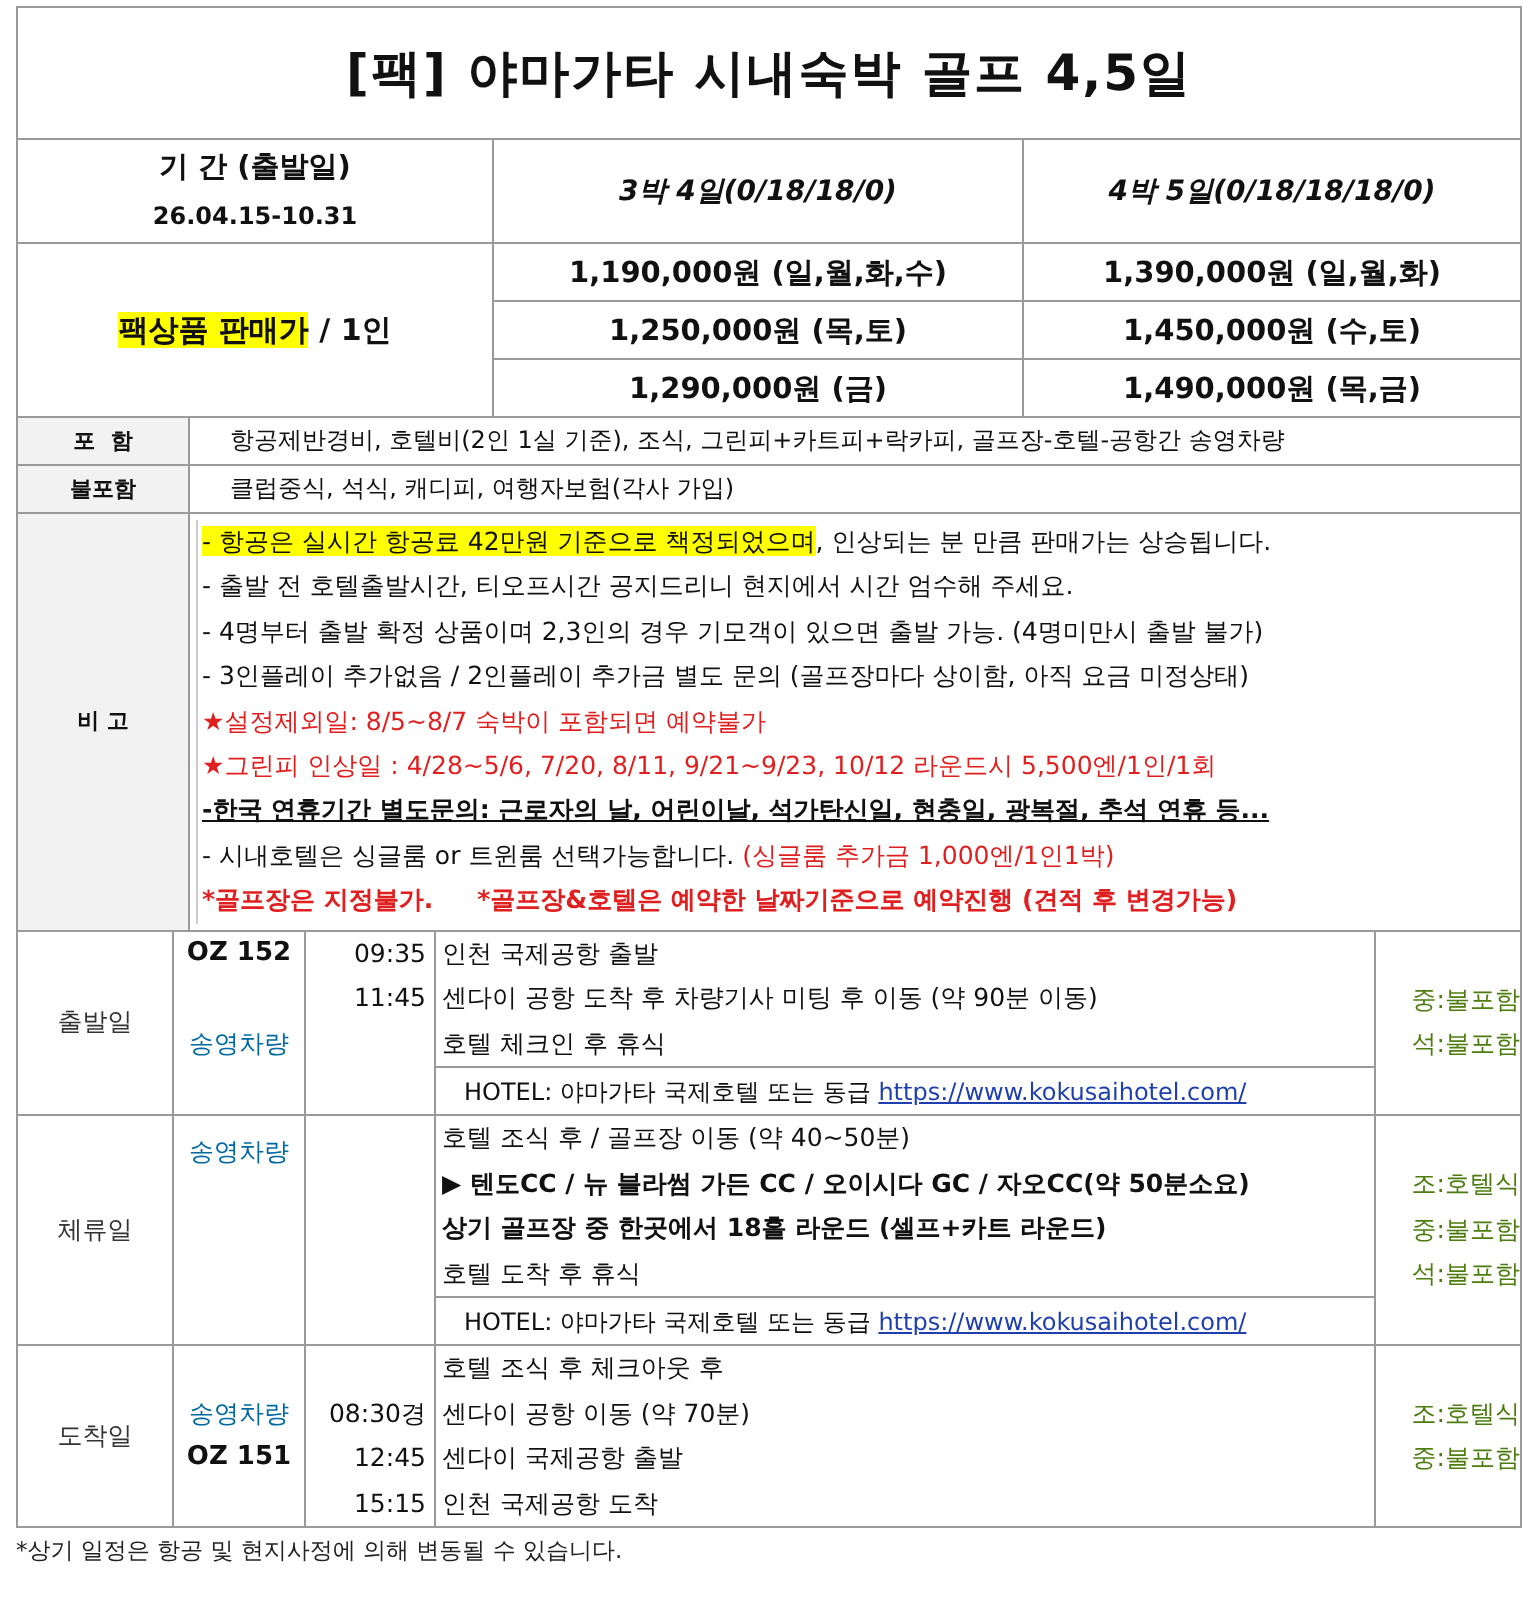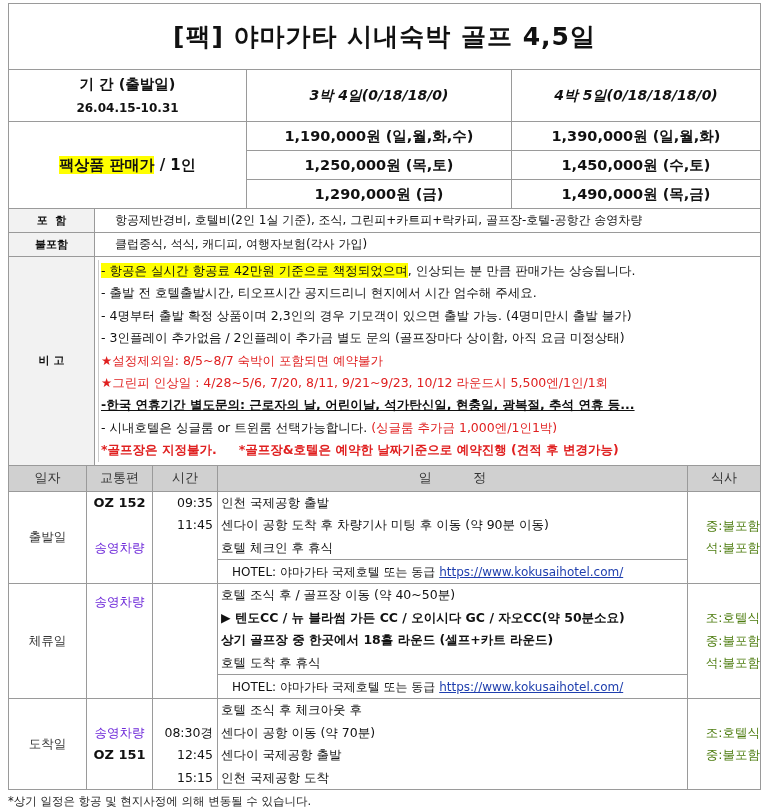--- a/index.html
+++ b/index.html
@@ -31,21 +31,21 @@
   .red-bold { color: #e02020; font-weight: bold; }
   .bold-ul { font-weight: bold; text-decoration: underline; }
   .bold { font-weight: bold; }
 
   
   .sch th { background: #d0d0d0; font-weight: normal; font-size: 13px; height: 26px; color: #333; }
   .sch td { font-size: 12.5px; }
   .c-day { text-align: center; color: #333; }
   .c-trans { text-align: center; }
   .flight { font-weight: bold; font-size: 13px; }
-  .shuttle { color: #6d28d9; }
+  .shuttle { color: #0369a1; }
   .c-time { text-align: right; padding-right: 4px; vertical-align: top; }
   .c-meal { text-align: right; color: #4d7c0f; }
   .line { height: 22.5px; line-height: 22.5px; white-space: nowrap; }
   .itin { padding-left: 3px; vertical-align: top; }
   .hotel-line { border-top: 1px solid #9a9a9a; padding-left: 14px; height: 24px; line-height: 24px; margin-left: -3px; white-space: nowrap; font-size: 12px; }
   .link { color: #1f3fae; text-decoration: underline; }
 
   .footer { font-size: 11.5px; color: #222; margin-top: 4px; padding-left: 0px; }
 </style>
 </head>
@@ -114,27 +114,20 @@
 
   <table class="sch" style="margin-top:-1px">
     <colgroup>
       <col style="width:78px">
         <col style="width:66px">
         <col style="width:65px">
         <col style="width:470px">
         <col style="width:73px">
     </colgroup>
     <tbody>
-        <tr>
-      <th>일자</th>
-      <th>교통편</th>
-      <th>시간</th>
-      <th style="white-space:pre">일          정</th>
-      <th>식사</th>
-    </tr>
 
     <tr>
       <td class="c-day">출발일</td>
       <td class="c-trans">
         <div class="line flight">OZ 152</div>
         <div class="line"></div>
         <div class="line shuttle">송영차량</div>
         <div class="line"></div>
       </td>
       <td class="c-time">

